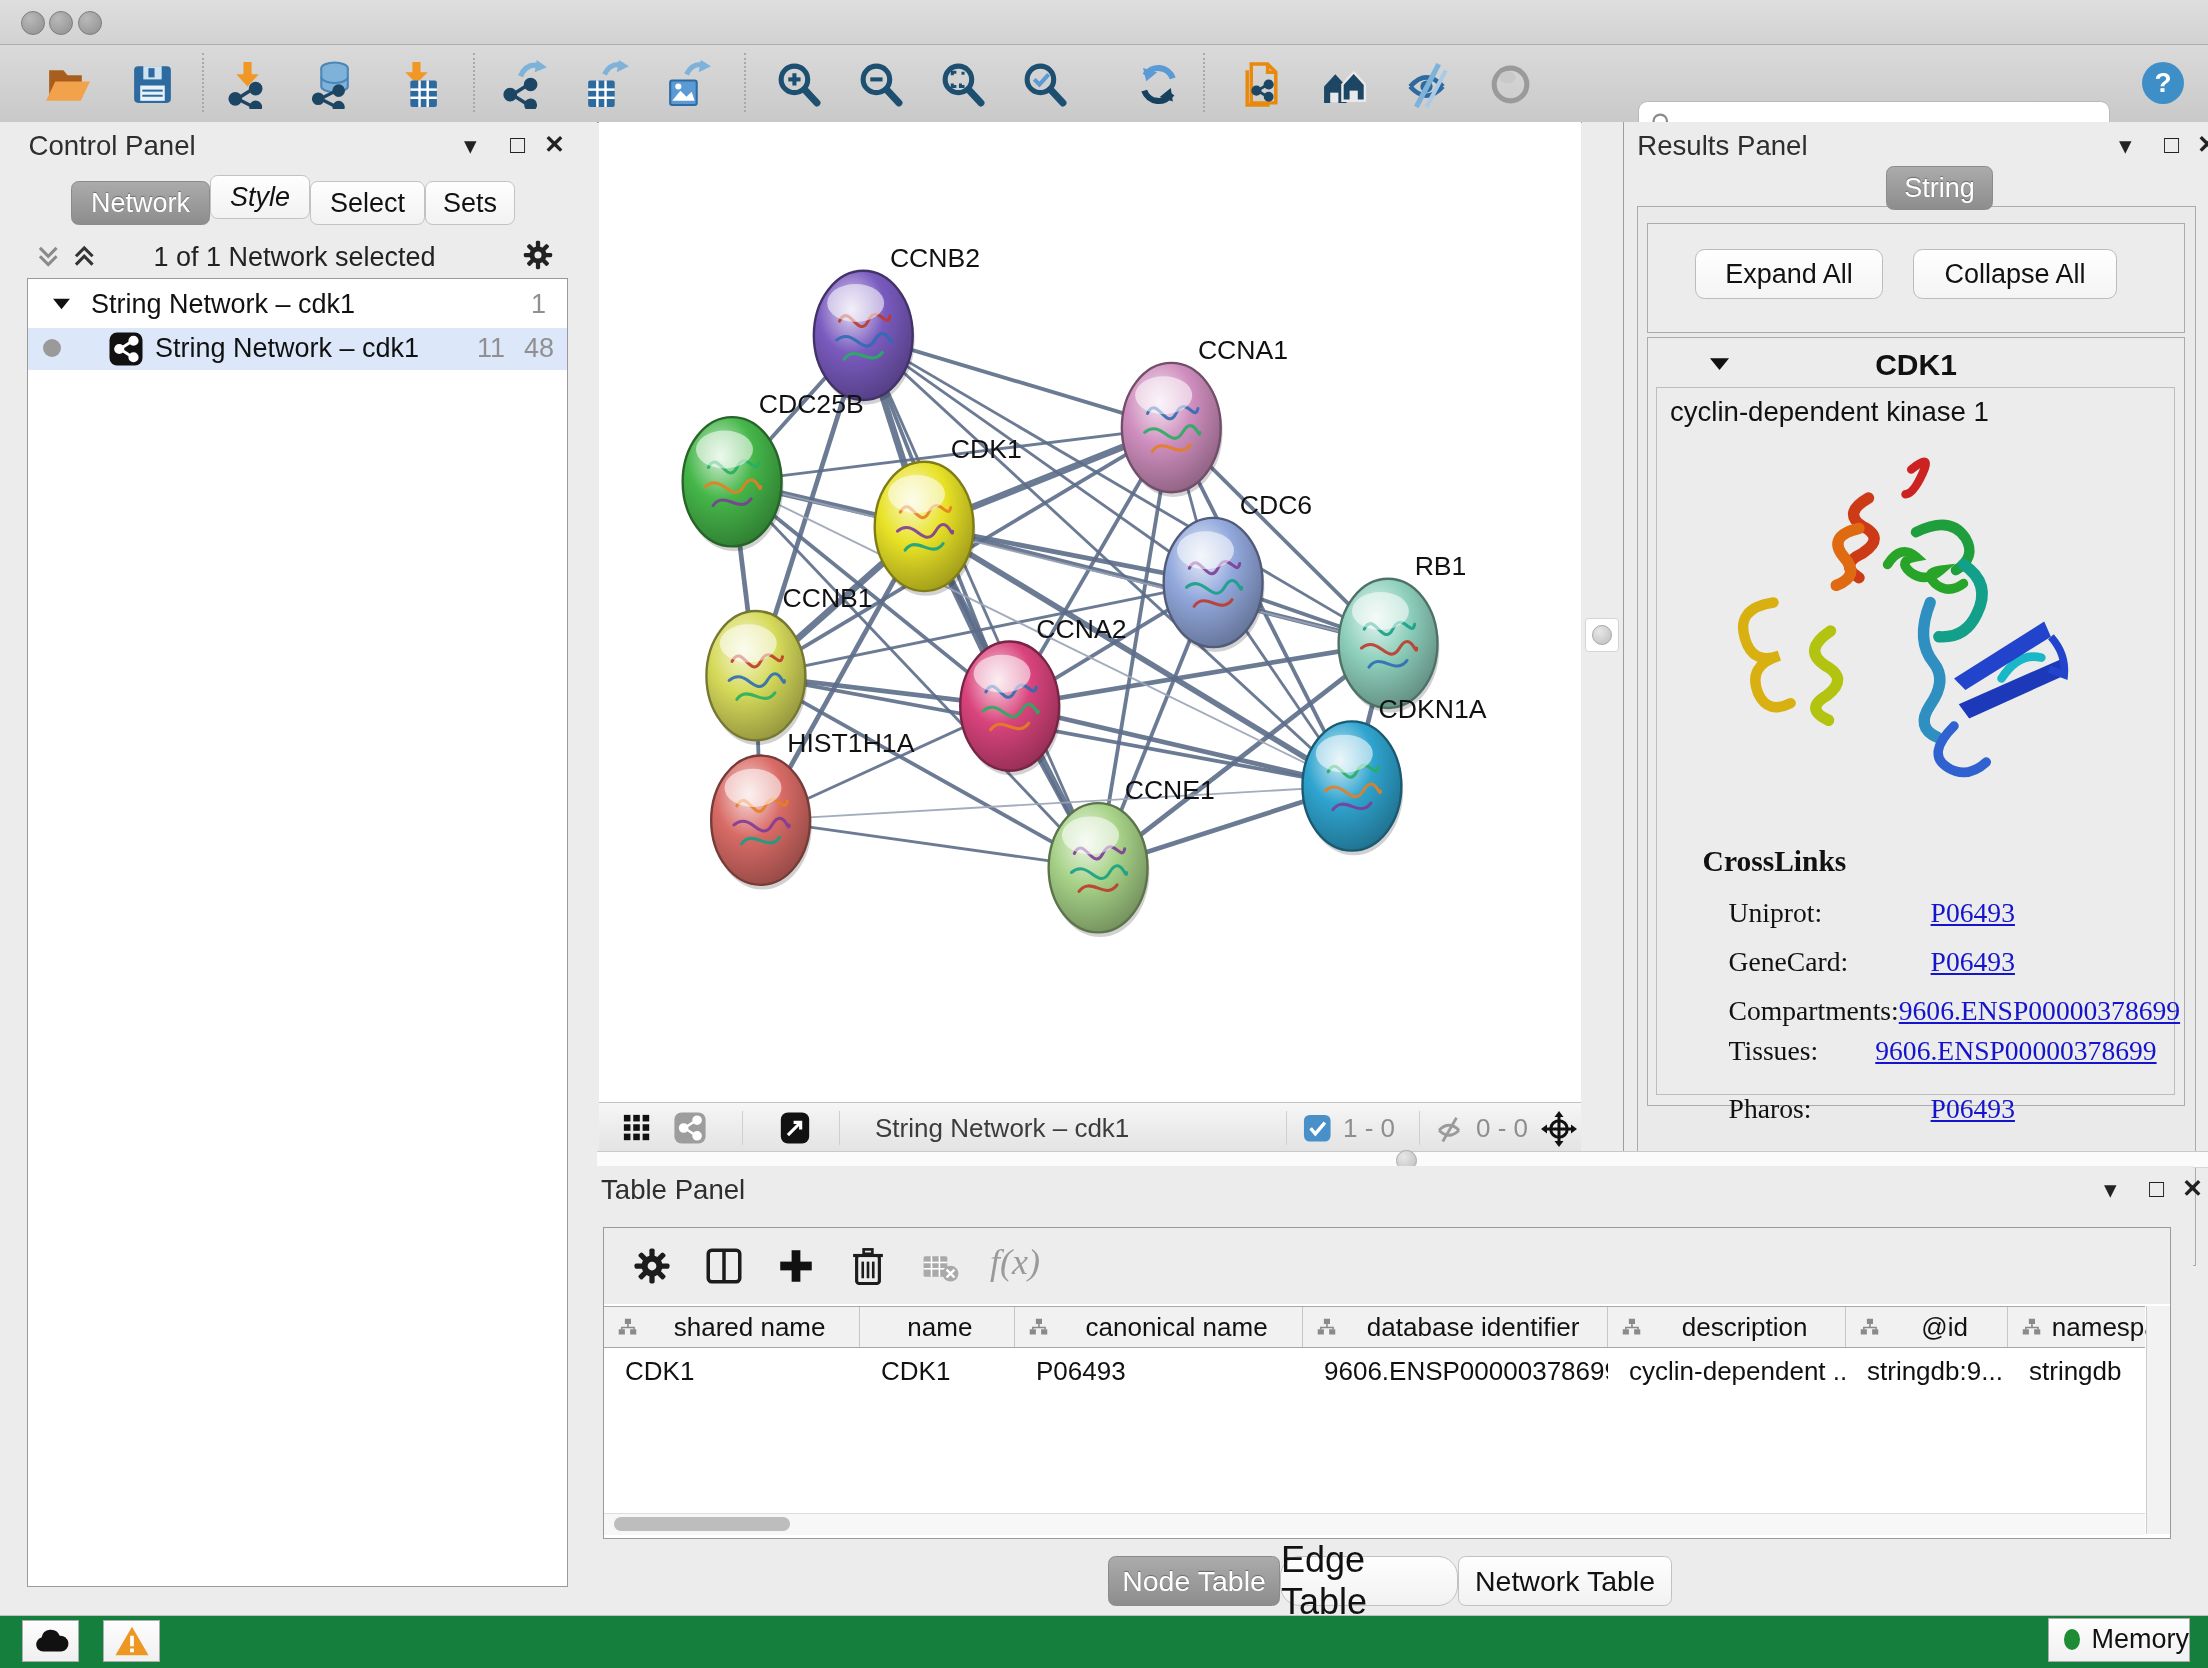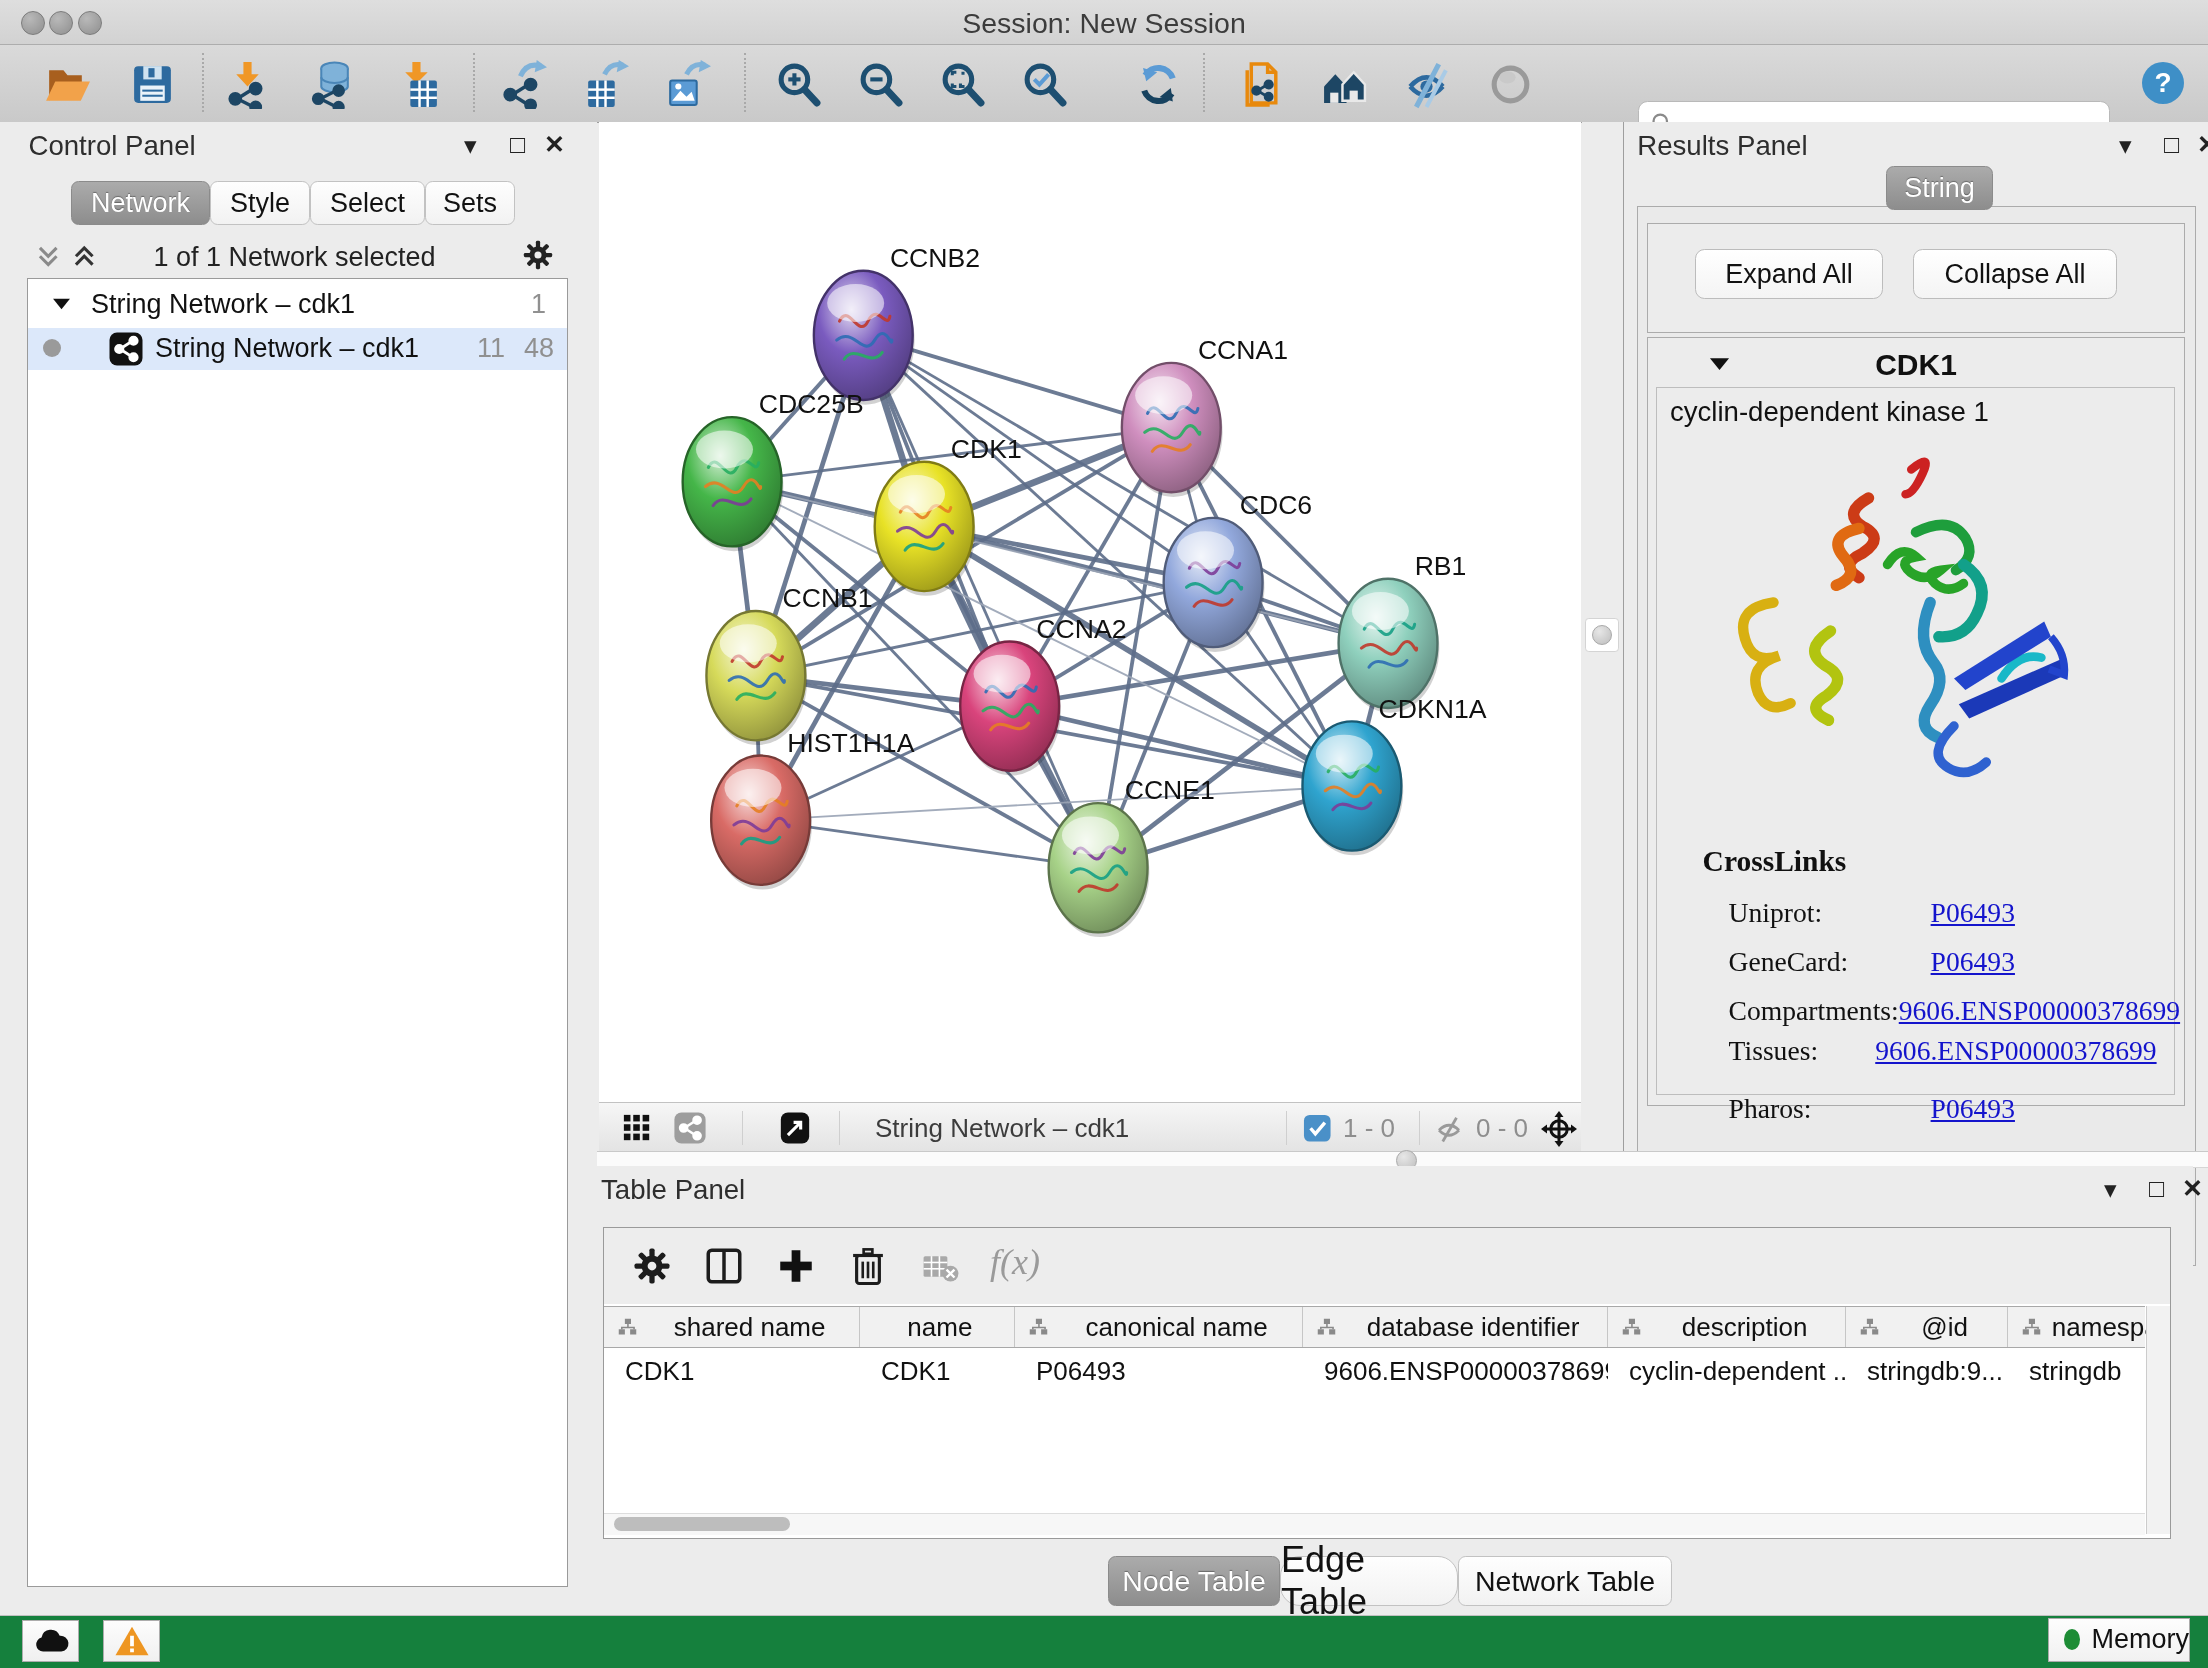--- a/index.html
+++ b/index.html
@@ -39,21 +39,20 @@
 </style>
 </head>
 <body>
 
 <div class="window">
 
   <div class="titlebar">
     <span class="tl" style="left:21px;"></span>
     <span class="tl" style="left:49px;"></span>
     <span class="tl" style="left:78px;"></span>
-    <div class="win-title">Session: New Session</div>
   </div>
 
   <div class="toolbar">
     <span class="tbtn" style="left:40px;">
       <svg width="49" height="49" viewBox="0 0 48 48">
           <path d="M7 40 V10 h14 l4 5 h14 v7 H13 Z" fill="#a85f1e"></path>
           <path d="M4 40 L13 21 h34 L38 40 Z" fill="#f2a24a"></path>
         </svg>
     </span>
     <span class="tbtn" style="left:126px;">
@@ -231,21 +230,21 @@
     </span>
   </div>
 
   <div class="abs" style="left:0;top:122px;width:597px;height:1493px;background:#ececec;">
     <div class="abs panel-title" style="left:28.5px;top:7.6px;">Control Panel</div>
     <span class="wbtn" style="left:464px;top:11.4px;">▾</span>
     <span class="wbtn" style="left:510px;top:9.5px;">□</span>
     <span class="wbtn" style="left:544px;top:9.5px;font-weight:bold;">✕</span>
 
     <div class="tab selected" style="left:71px;top:59px;width:137px;">Network</div>
-    <div class="tab" style="left:210px;top:59px;width:98px;">Style</div>
+    <div class="tab" style="left:210px;top:53px;width:98px;font-style:italic;">Style</div>
     <div class="tab" style="left:310px;top:59px;width:113px;">Select</div>
     <div class="tab" style="left:425px;top:59px;width:88px;">Sets</div>
 
     <span class="abs" style="left:34px;top:120px;">
       <svg width="28.5" height="28.5" viewBox="0 0 24 24">
           <path d="M5 5 l7 7 7-7 M5 12 l7 7 7-7" fill="none" stroke="#8a8a8a" stroke-width="2.6"></path>
         </svg>
     </span>
     <span class="abs" style="left:70px;top:120px;">
       <svg width="28.5" height="28.5" viewBox="0 0 24 24">

